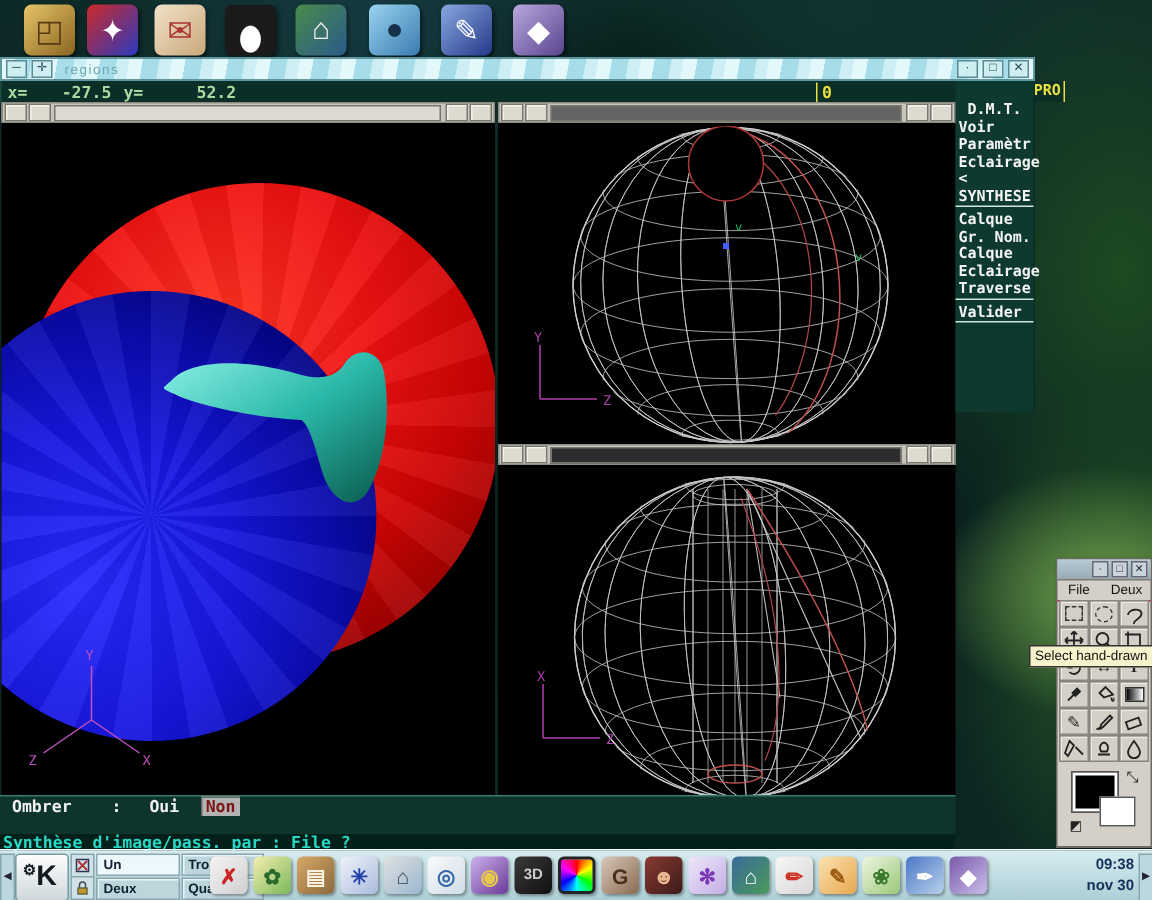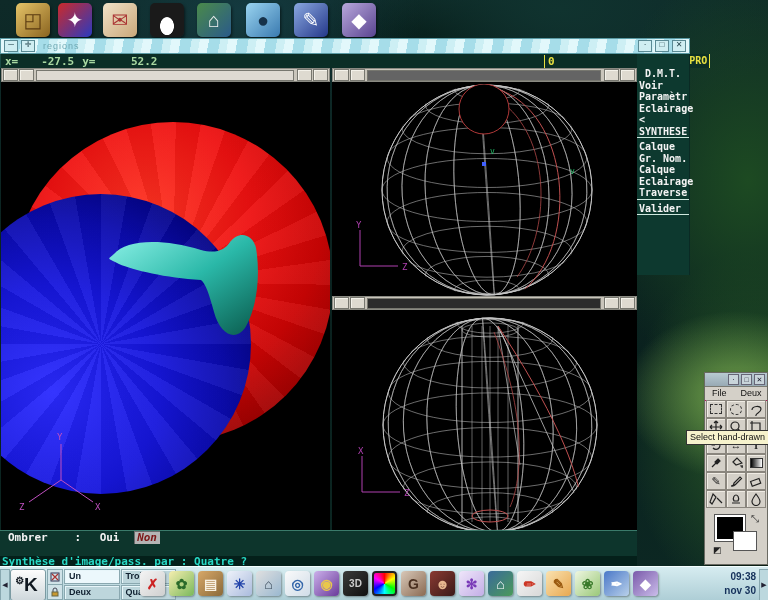--- a/index.html
+++ b/index.html
@@ -54,21 +54,21 @@
       radial-gradient(circle at 42% 30%,#ff3422 0%,#ee1111 35%,#cc0404 60%,#8a0000 88%,#6a0000 100%);}
   #blue-sphere{left:-50px;top:112px;width:300px;height:300px;
     background:
       repeating-conic-gradient(from 0deg,rgba(255,255,255,.05) 0 10deg,rgba(0,0,0,.06) 10deg 20deg),
       radial-gradient(circle at 34% 66%,#2a2aff 0%,#1616dd 38%,#0b0bae 62%,#000074 85%,#000052 100%);}
   
   #status{position:absolute;left:0;top:492px;width:637px;height:36px;background:#0d352c;
     font-family:"DejaVu Sans Mono",monospace;font-size:11px;font-weight:bold;color:#f2f2f2;
     border-top:1px solid #3a7a6a;box-sizing:border-box;}
   .srow{height:11px;line-height:11px;position:relative;margin-top:1px;}
-  #non-box{background:#b4b4b4;color:#7c1616;padding:0 3px;box-shadow:inset 1px 1px 0 #6a6a6a;font-style:italic;}
+  #non-box{background:#b4b4b4;color:#7c1616;padding:0 3px;box-shadow:inset 1px 1px 0 #6a6a6a;}
   #prompt-row{position:absolute;left:0;top:25px;width:637px;height:11px;line-height:11px;
     background:#04201a;color:#27d8c4;padding-left:2px;box-sizing:border-box;}
   
   #menu-panel{position:absolute;left:637px;top:16px;width:53px;height:221px;background:#0d392f;
     border-right:1px solid #0a2a24;box-sizing:border-box;
     font-family:"DejaVu Sans Mono",monospace;font-size:10px;font-weight:bold;color:#f4f4f4;}
   #menu-app{height:14px;line-height:14px;color:#e8e040;font-size:10px;white-space:nowrap;overflow:hidden;}
   .menu-item{height:11.5px;line-height:11.5px;padding-left:2px;white-space:nowrap;cursor:default;}
   .menu-item.center{text-align:center;padding-left:0;}
   .menu-item.sep{border-bottom:1px solid #cfe8df;margin-bottom:3px;}
@@ -297,21 +297,21 @@
       </svg>
     </div>
 
     <div id="status">
       <div class="srow">
         <span style="margin-left:8px">Ombrer</span>
         <span style="margin-left:20px">:</span>
         <span style="margin-left:12px">Oui</span>
         <span id="non-box" style="margin-left:8px">Non</span>
       </div>
-      <div id="prompt-row">Synthèse d'image/pass. par : Quatre ?</div>
+      <div id="prompt-row">Synthèse d'image/pass. par : File ?</div>
     </div>
 
     <div id="menu-panel">
         <div id="menu-app"></div>
       <div id="menu-items">
           <div class="menu-item center">D.M.T.</div>
           <div class="menu-item">Voir</div>
           <div class="menu-item">Paramètr</div>
           <div class="menu-item">Eclairage</div>
           <div class="menu-item">&lt;</div>

